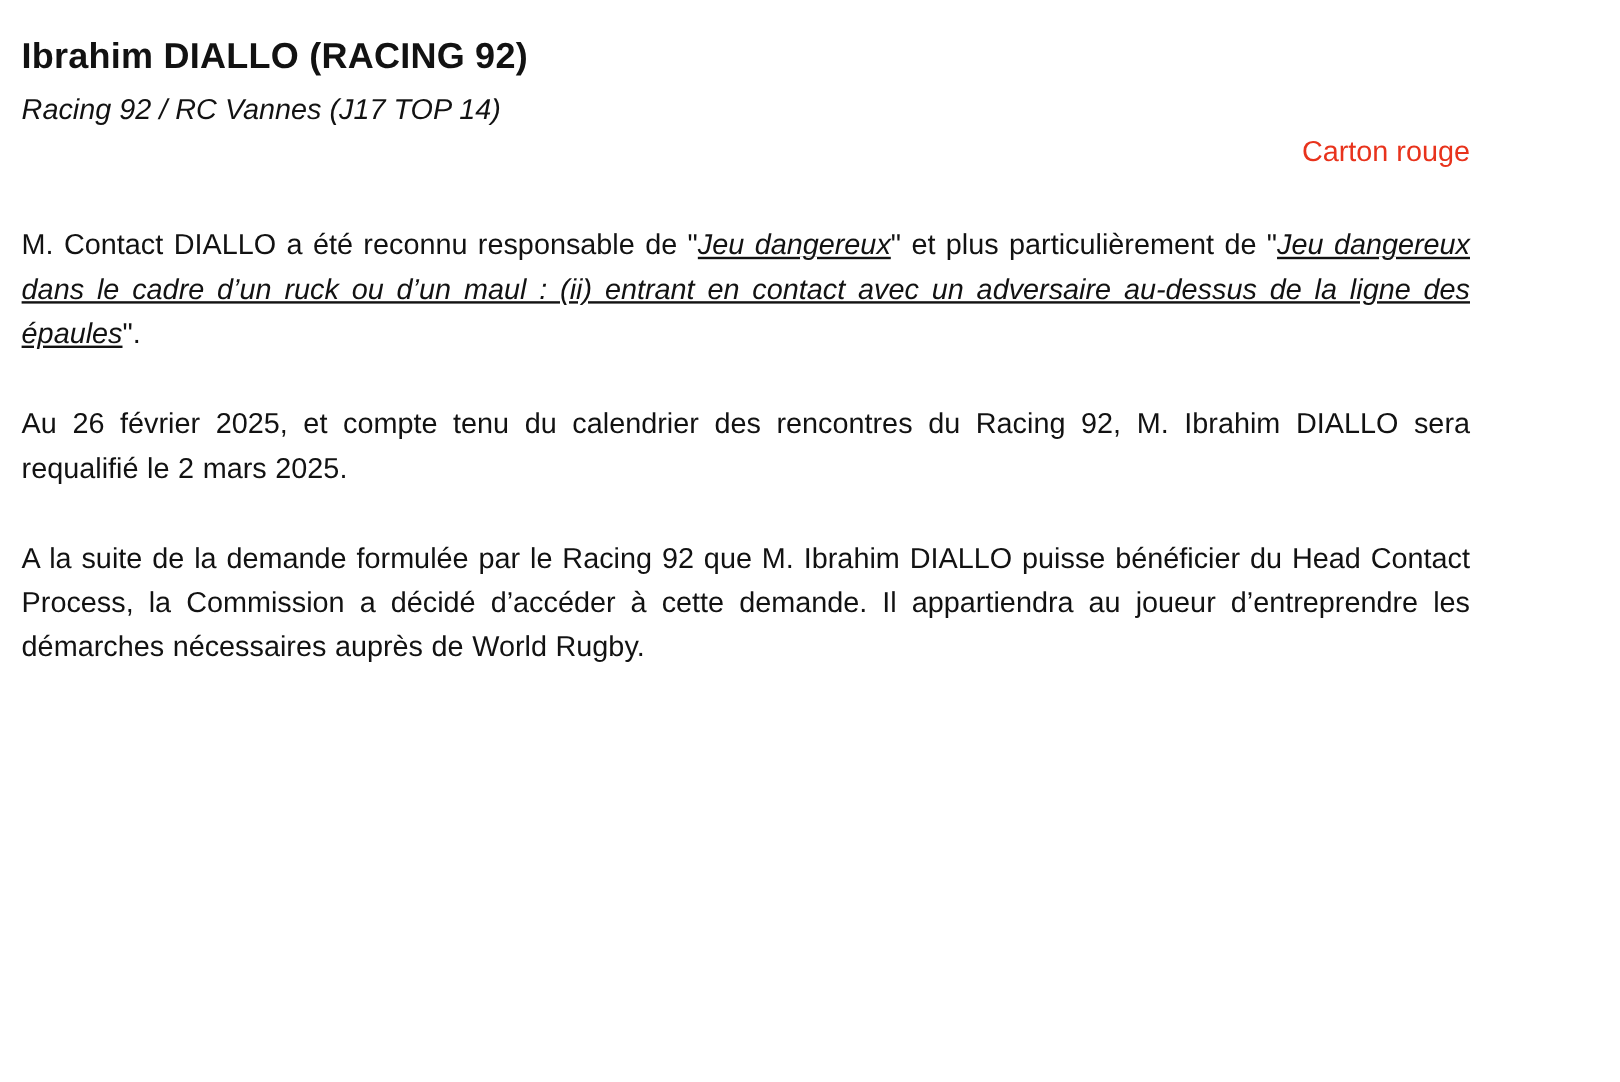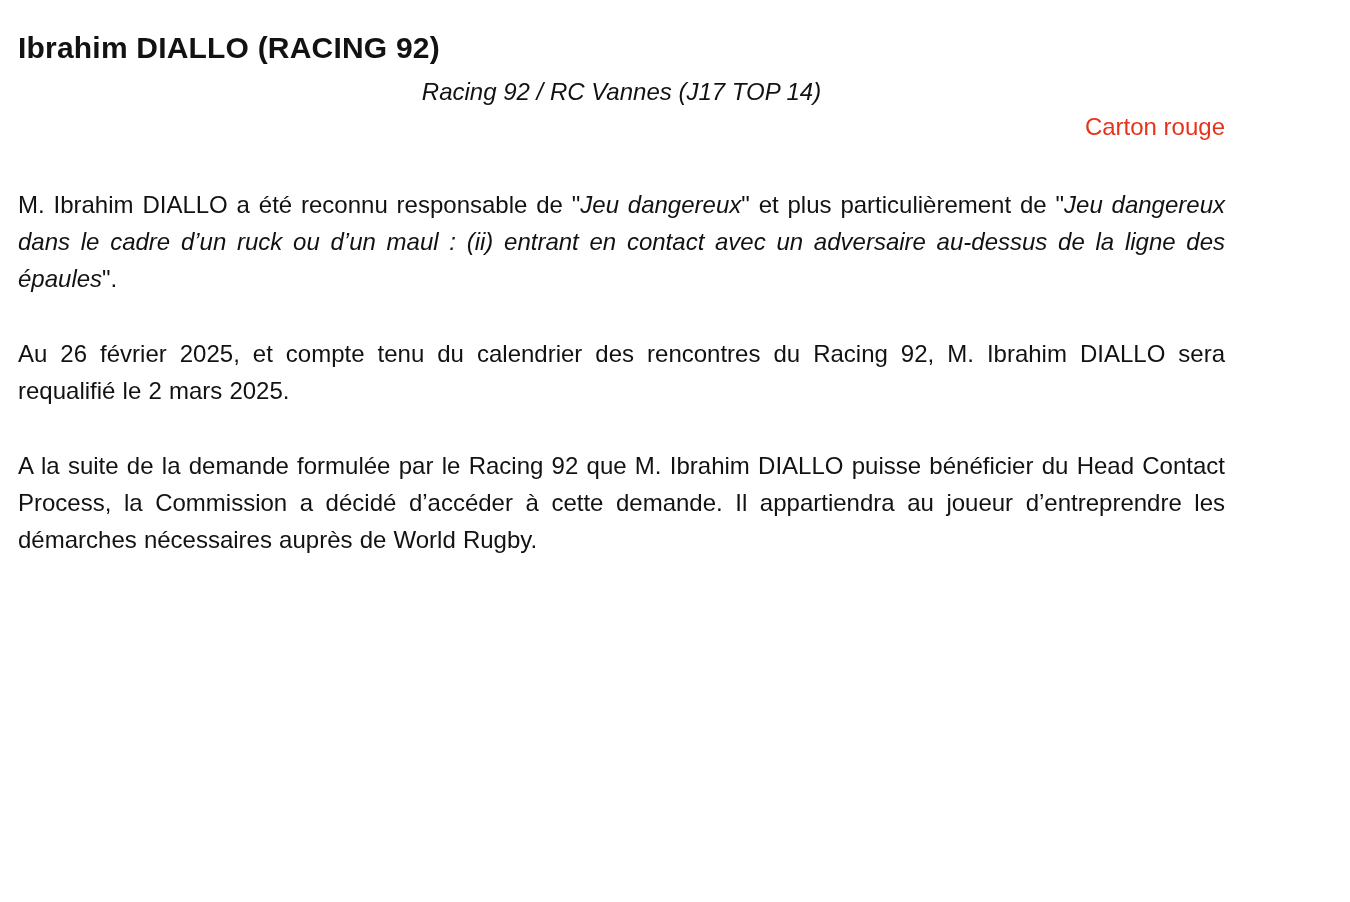--- a/index.html
+++ b/index.html
@@ -26,49 +26,49 @@
     color: #121212;
     margin: 0 0 10px 0;
   }
   .doc-subtitle {
     font-size: 24px;
     font-style: italic;
     font-weight: 400;
     line-height: 1.3;
     color: #121212;
     margin: 0 0 4px 0;
-    text-align: center;
   }
   .card-type {
     font-size: 24px;
     font-weight: 400;
     line-height: 1.3;
     margin: 0 0 44px 0;
     text-align: right;
   }
   .doc-body p {
     font-size: 24px;
     line-height: 37px;
     margin: 0 0 38px 0;
     text-align: justify;
     color: #121212;
     word-spacing: 0.5px;
   }
   .doc-body p .it {
     font-style: italic;
+    text-decoration: underline;
   }
 </style>
 </head>
 <body>
 
 <div class="page">
   <h1 class="doc-title">Ibrahim DIALLO (RACING 92)</h1>
 
   <div class="doc-subtitle">Racing 92 / RC Vannes (J17 TOP 14)</div>
 
   <div class="card-type" style="color: rgb(232, 51, 28);">Carton rouge</div>
 
   <main class="doc-body">
-      <p><span>M. Ibrahim DIALLO a été reconnu responsable de "</span><span class="it">Jeu dangereux</span><span>" et plus particulièrement de "</span><span class="it">Jeu dangereux dans le cadre d’un ruck ou d’un maul : (ii) entrant en contact avec un adversaire au-dessus de la ligne des épaules</span><span>".</span></p>
+      <p><span>M. Contact DIALLO a été reconnu responsable de "</span><span class="it">Jeu dangereux</span><span>" et plus particulièrement de "</span><span class="it">Jeu dangereux dans le cadre d’un ruck ou d’un maul : (ii) entrant en contact avec un adversaire au-dessus de la ligne des épaules</span><span>".</span></p>
       <p><span>Au 26 février 2025, et compte tenu du calendrier des rencontres du Racing 92, M. Ibrahim DIALLO sera requalifié le 2 mars 2025.</span></p>
       <p><span>A la suite de la demande formulée par le Racing 92 que M. Ibrahim DIALLO puisse bénéficier du Head Contact Process, la Commission a décidé d’accéder à cette demande. Il appartiendra au joueur d’entreprendre les démarches nécessaires auprès de World Rugby.</span></p>
     </main>
 </div>
 
 </body></html>

